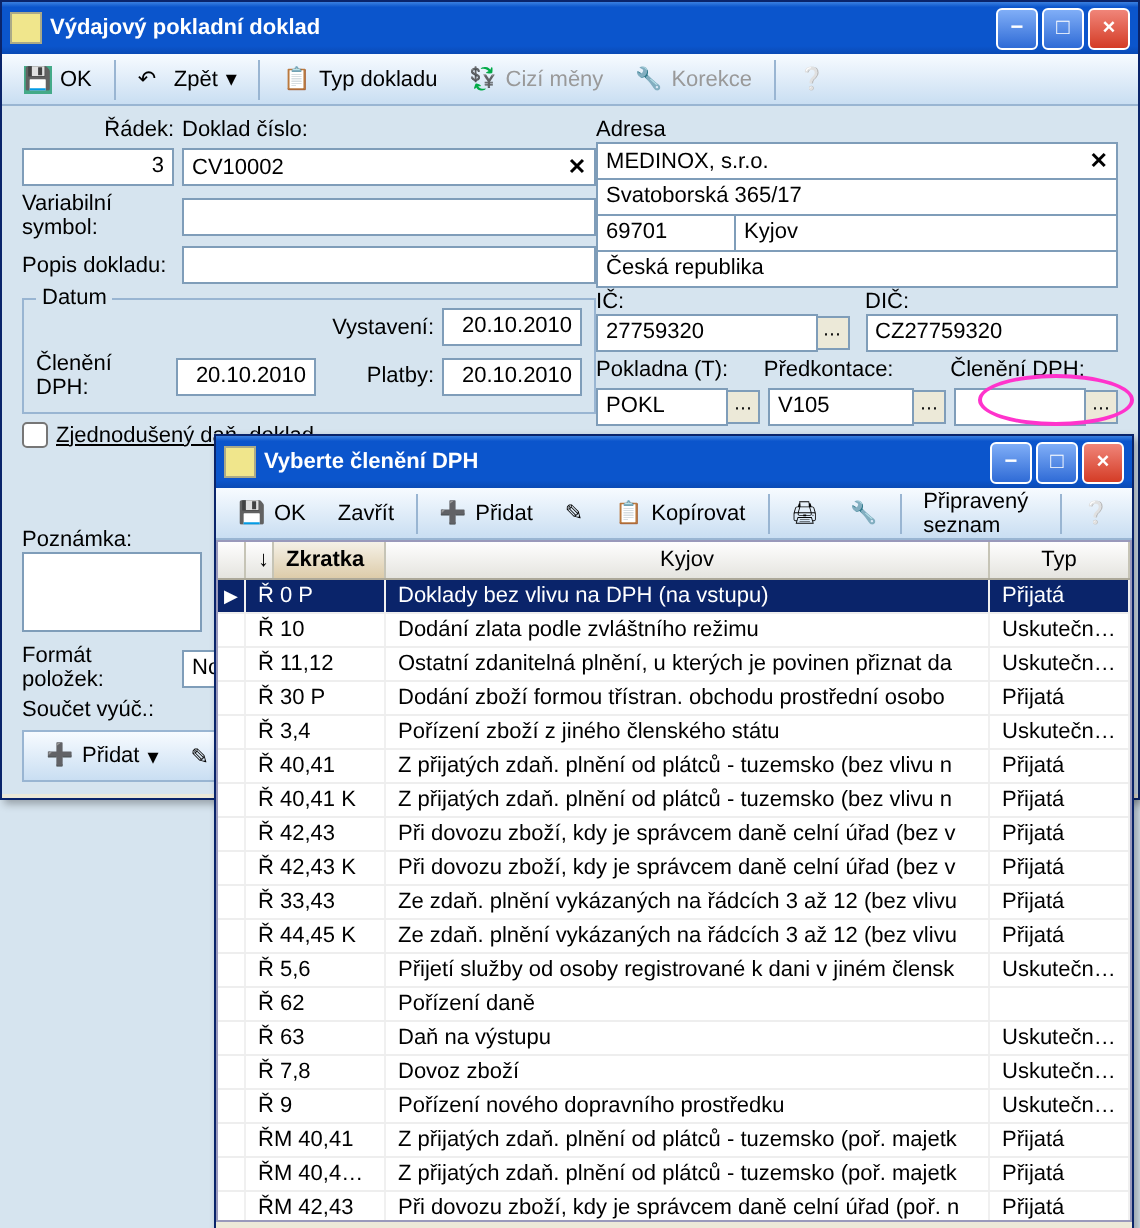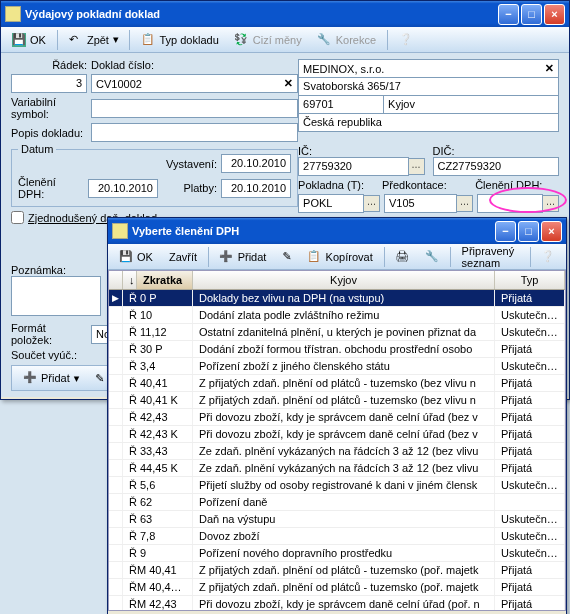--- a/index.html
+++ b/index.html
@@ -98,27 +98,28 @@
         <div class="row">
           <div class="lbl" style="width:80px;text-align:left">Variabilní symbol:</div>
           <div class="fld" style="flex:1"></div>
         </div>
         <div class="row">
           <div class="lbl" style="width:80px;text-align:left">Popis dokladu:</div>
           <div class="fld" style="flex:1"></div>
         </div>
       </div>
       <div class="col">
+        <div class="lbl" style="text-align:left">Adresa</div>
         <div class="fld sel">
             <span>MEDINOX, s.r.o.</span>
             <span class="x">✕</span>
           </div>
         <div class="fld" style="margin-top:-1px">Svatoborská 365/17</div>
         <div class="row" style="margin:0">
-          <div class="fld" style="width:86px;margin-top:-1px">69701</div>
+          <div class="fld" style="width:70px;margin-top:-1px">69701</div>
           <div class="fld" style="flex:1;margin-top:-1px;margin-left:-1px">Kyjov</div>
         </div>
         <div class="fld" style="margin-top:-1px">Česká republika</div>
       </div>
     </div>
 
     <div class="cols">
       <div class="col" style="flex:1.1">
         <div class="group">
           <span class="gt">Datum</span>

